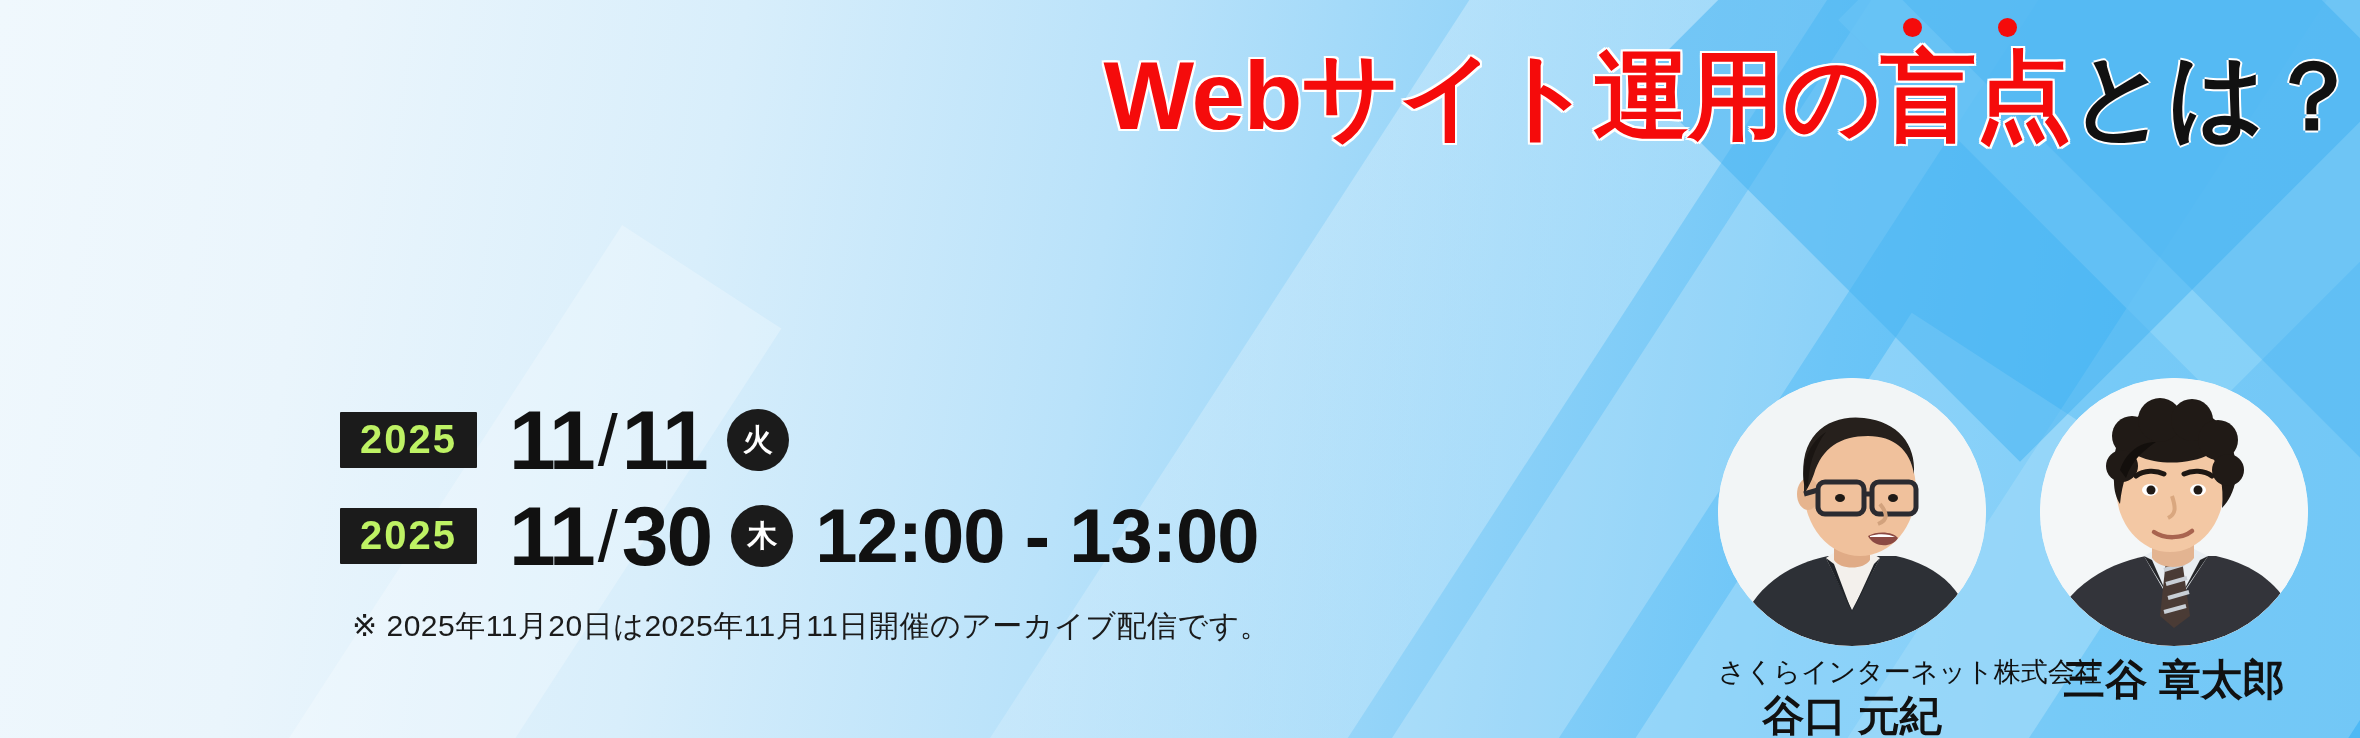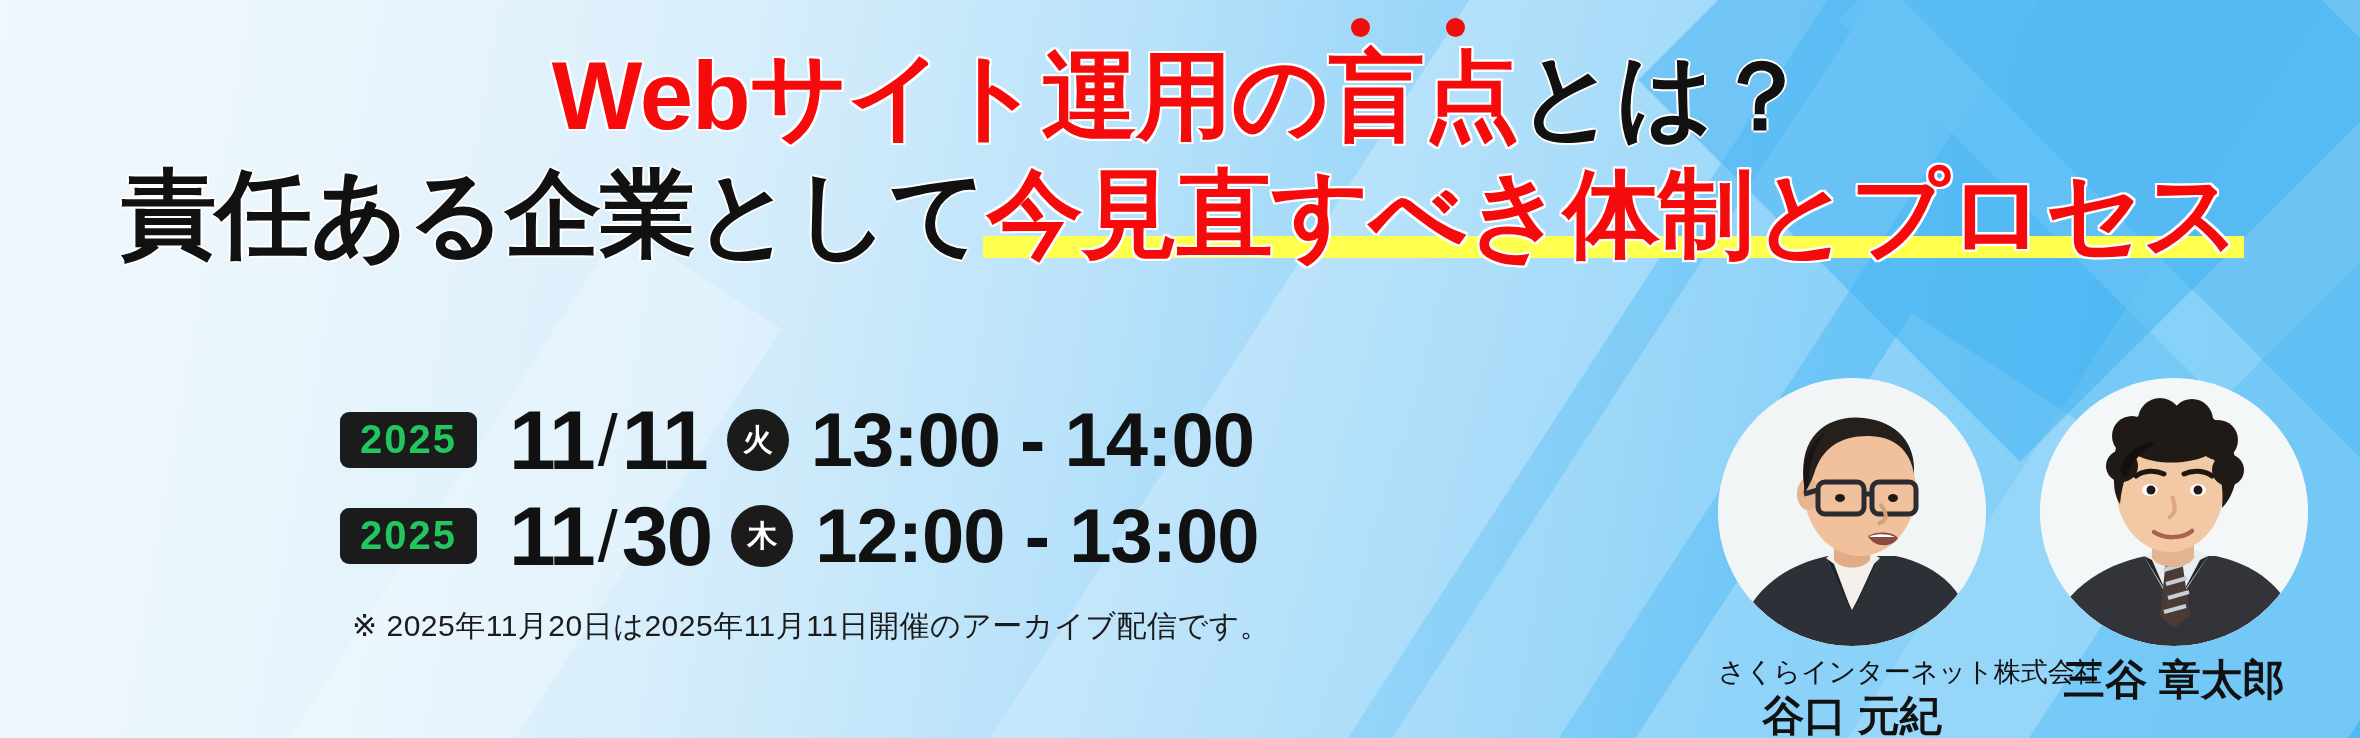--- a/index.html
+++ b/index.html
@@ -61,21 +61,21 @@
   
   .title-block{
     position:absolute;left:0;top:48px;width:2360px;
     text-align:center;z-index:5;
   }
   .title-line{
     white-space:nowrap;line-height:1.0;
     font-weight:900;letter-spacing:-1px;
   }
   .title-line-1{
-    font-size:96px;margin-bottom:22px;
+    font-size:96px;margin-bottom:15px;text-align:right;
   }
   .title-line-2{
     font-size:96px;
   }
   .t-red{
     color:#f50b0b;
     text-shadow:
       2px 0 0 #ffffff,-2px 0 0 #ffffff,0 2px 0 #ffffff,0 -2px 0 #ffffff,
       2px 2px 0 #ffffff,-2px -2px 0 #ffffff,2px -2px 0 #ffffff,-2px 2px 0 #ffffff;
   }
@@ -106,21 +106,21 @@
   }
 
   
   .schedule{
     position:absolute;left:340px;top:392px;z-index:5;
   }
   .sched-row{
     display:flex;align-items:center;height:96px;
   }
   .year-badge{
-    background:#1b1b1b;color:#22c55e;border-radius:9px;
+    background:#1b1b1b;color:#bef264;border-radius:1px;
     font-size:40px;font-weight:700;letter-spacing:2px;
     padding:7px 20px 9px 20px;line-height:1;
     margin-right:32px;
   }
   .date-main{
     font-size:84px;font-weight:700;color:#111111;
     letter-spacing:-2px;line-height:1;
     font-family:"Liberation Sans","DejaVu Sans",sans-serif;
   }
   .date-slash{
@@ -176,32 +176,30 @@
   <div class="deco deco-band-3"></div>
   <div class="deco deco-band-5"></div>
   <div class="deco deco-chevron-2"></div>
   <div class="deco deco-chevron-1"></div>
   <div class="deco deco-corner-tr"></div>
 
   <div class="title-block">
 
     <div class="title-line title-line-1"><span class="t-red">Webサイト運用の</span><span class="t-red emph">盲点</span><span class="t-black">とは？</span></div>
 
-    <div class="title-line title-line-2"><span class="t-black">責任ある企業として</span><span class="t-red marker">今見直すべき体制とプロセス</span></div>
   </div>
 
   <div class="schedule">
 
     <div class="sched-row">
       <span class="year-badge">2025</span>
       <span class="date-main">11</span>
       <span class="date-slash">/</span>
       <span class="date-main">11</span>
       <span class="dow">火</span>
-      <span class="time-range">13:00 - 14:00</span>
     </div>
 
     <div class="sched-row">
       <span class="year-badge">2025</span>
       <span class="date-main">11</span>
       <span class="date-slash">/</span>
       <span class="date-main">30</span>
       <span class="dow">木</span>
       <span class="time-range">12:00 - 13:00</span>
     </div>

